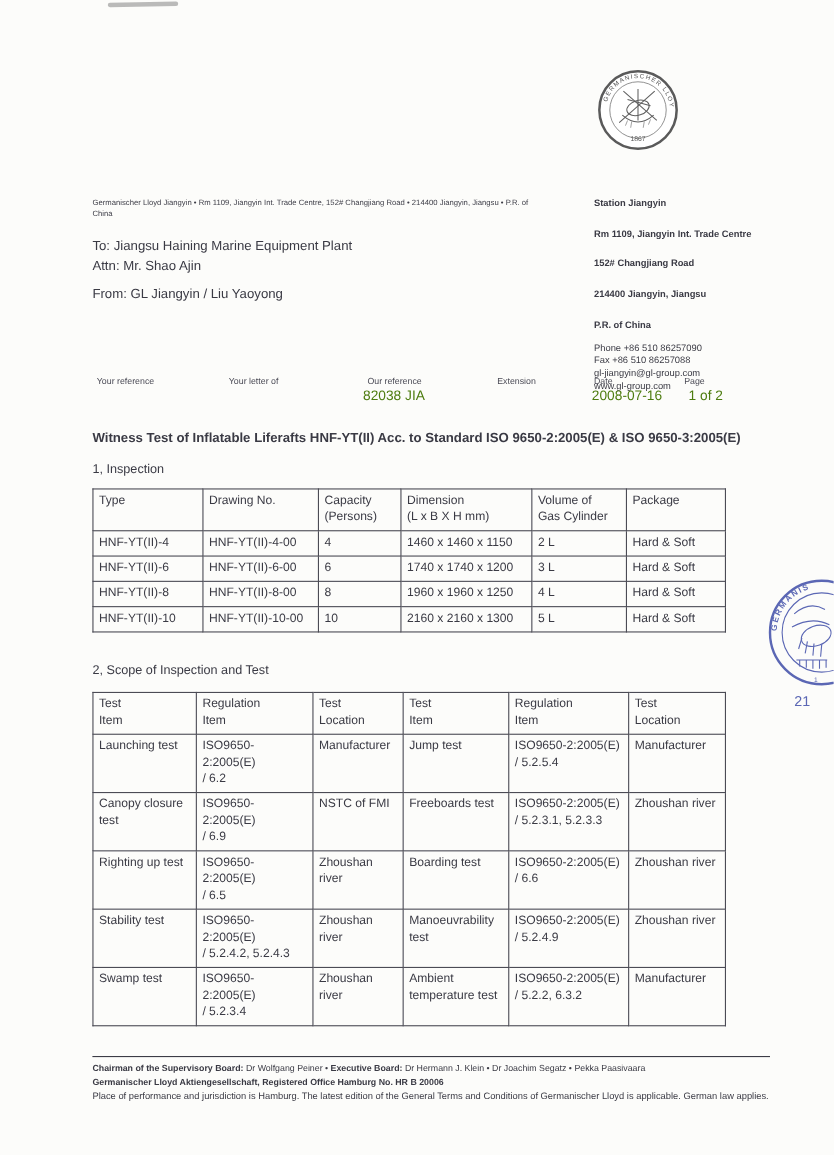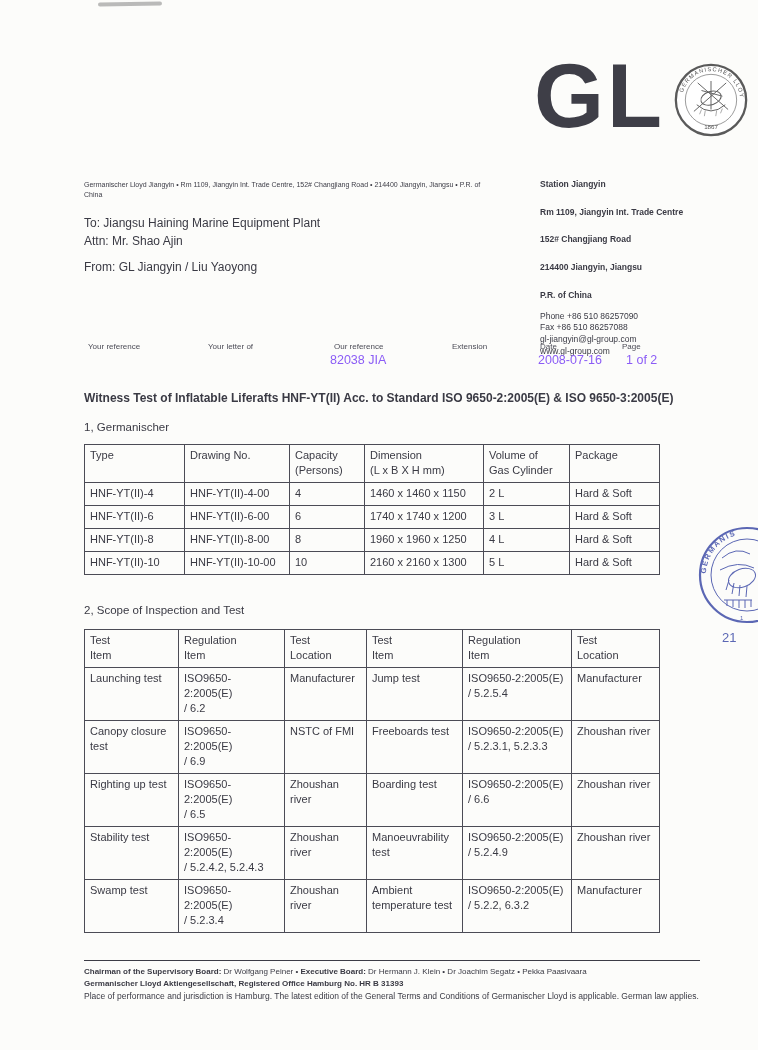--- a/index.html
+++ b/index.html
@@ -39,21 +39,21 @@
   .station .b { font-weight: bold; margin-top: 16px; }
   .station .title { font-weight: bold; margin-bottom: 4px; }
   .station .gap { height: 9px; }
 
   
   .to-block { left: 84px; top: 214px; font-size: 12px; line-height: 1.5; }
   .from-line { left: 84px; top: 260px; font-size: 12px; }
 
   
   .ref-label { font-size: 8px; color: #4c4c57; }
-  .ref-value { font-size: 12.5px; color: #8b5cf6; }
+  .ref-value { font-size: 12.5px; color: #4d7c0f; }
 
   
   .doc-title { left: 84px; top: 391px; font-size: 12px; font-weight: bold; width: 640px; }
   .sec-heading { font-size: 11.5px; }
 
   
   table.doc {
     border-collapse: collapse; table-layout: fixed;
     font-size: 11px; color: #3a3a44; padding-left: 45px;
   }
@@ -85,21 +85,20 @@
   .footer { left: 84px; top: 966px; width: 650px; font-size: 8px; line-height: 1.45; }
   .footer .b { font-weight: bold; }
   .footer .l3 { font-size: 8.5px; margin-top: 1px; }
 </style>
 </head>
 <body>
 
 <div class="abs smudge"></div>
 
 <div class="abs logo-row">
-  <span class="logo-gl">GL</span>
   <span class="logo-seal">
     <svg width="76" height="76" viewBox="0 0 80 80">
       <defs>
         <path id="sealTop" d="M 9.5 40 A 30.5 30.5 0 0 1 70.5 40"></path>
       </defs>
       <circle cx="40" cy="40" r="37" fill="#ffffff" stroke="#5a5a5a" stroke-width="2.4"></circle>
       <circle cx="40" cy="40" r="27" fill="none" stroke="#6a6a6a" stroke-width="0.7"></circle>
       <text font-size="6" letter-spacing="1.2" fill="#555" font-family="Liberation Sans, sans-serif">
         <textPath href="#sealTop" startOffset="8%">GERMANISCHER LLOYD</textPath>
       </text>
@@ -148,21 +147,21 @@
 <div class="abs ref-label" style="left:334px; top:342px;">Our reference</div>
 <div class="abs ref-value" style="left:330px; top:353px;">82038 JIA</div>
 <div class="abs ref-label" style="left:452px; top:342px;">Extension</div>
 <div class="abs ref-label" style="left:540px; top:342px;">Date</div>
 <div class="abs ref-value" style="left:538px; top:353px;">2008-07-16</div>
 <div class="abs ref-label" style="left:622px; top:342px;">Page</div>
 <div class="abs ref-value" style="left:626px; top:353px;">1 of 2</div>
 
 <div class="abs doc-title">Witness Test of Inflatable Liferafts HNF-YT(II) Acc. to Standard ISO 9650-2:2005(E) &amp; ISO 9650-3:2005(E)</div>
 
-<div class="abs sec-heading" style="left:84px; top:421px;">1, Germanischer</div>
+<div class="abs sec-heading" style="left:84px; top:421px;">1, Inspection</div>
 <table class="abs doc" id="table-particulars">
   <colgroup>
     <col style="width:100px">
       <col style="width:105px">
       <col style="width:75px">
     <col style="width:119px">
       <col style="width:86px">
       <col style="width:90px">
   </colgroup>
   <thead>
@@ -322,15 +321,15 @@
     <text x="44" y="100" font-size="6" fill="#5b67b4" font-family="Liberation Sans, sans-serif">1</text>
     <text x="26" y="122" font-size="13" fill="#5b67b4" font-family="Liberation Sans, sans-serif">21</text>
   </svg>
 </div>
 
 <div class="abs footer-rule"></div>
 <div class="abs footer">
   <div>
     <span class="b">Chairman of the Supervisory Board:</span><span> Dr Wolfgang Peiner • </span><span class="b">Executive Board:</span><span> Dr Hermann J. Klein • Dr Joachim Segatz • Pekka Paasivaara</span>
   </div>
-  <div class="b">Germanischer Lloyd Aktiengesellschaft, Registered Office Hamburg No. HR B 31393</div>
+  <div class="b">Germanischer Lloyd Aktiengesellschaft, Registered Office Hamburg No. HR B 20006</div>
   <div class="l3">Place of performance and jurisdiction is Hamburg. The latest edition of the General Terms and Conditions of Germanischer Lloyd is applicable. German law applies.</div>
 </div>
 
 </body></html>

